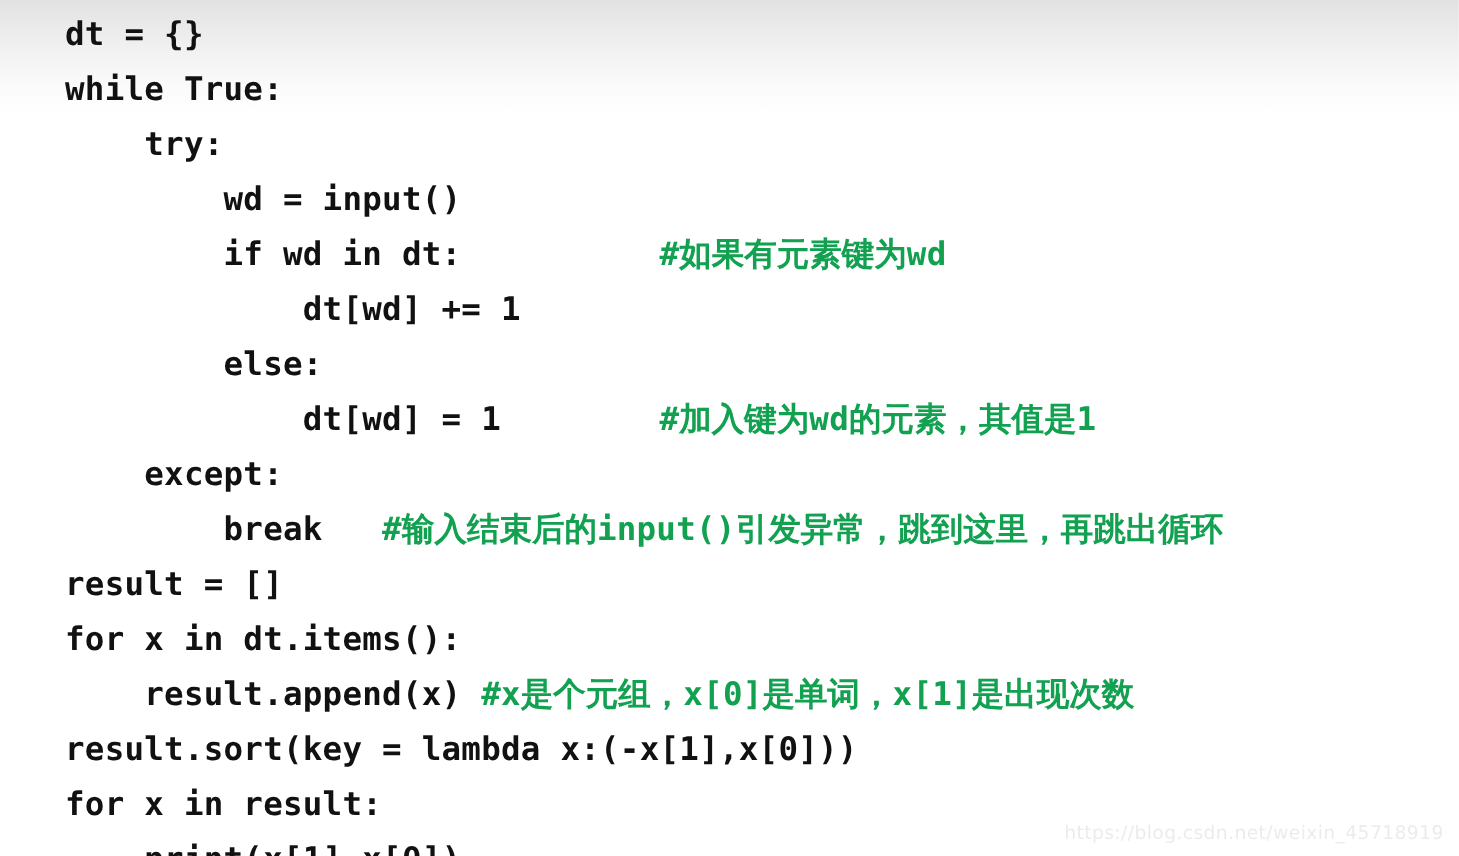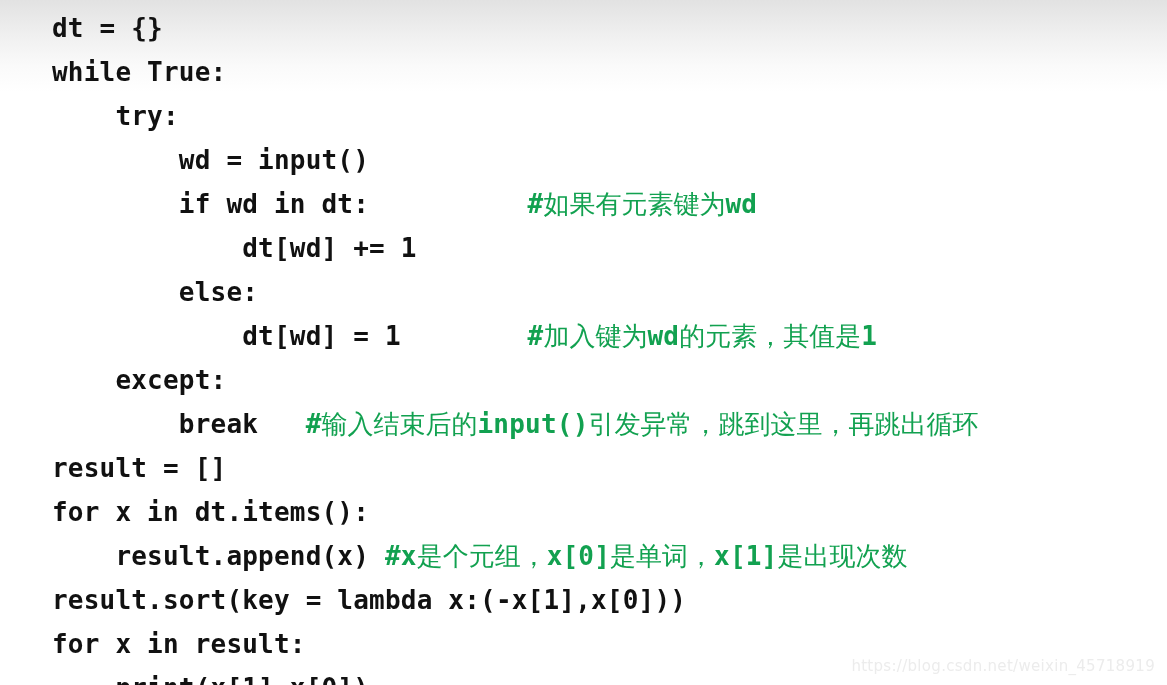--- a/index.html
+++ b/index.html
@@ -52,21 +52,21 @@
   .code-text {
     color: #111111;
     white-space: pre;
   }
   .comment {
     color: #12a150;
     white-space: pre;
   }
   .comment .cn {
     font-family: "DejaVu Sans", "Liberation Sans", sans-serif;
-    font-weight: 400;
+    font-weight: 700;
     letter-spacing: 0px;
   }
   #watermark {
     position: absolute;
     right: 12px;
     bottom: 10px;
     font-family: "DejaVu Sans", "Liberation Sans", sans-serif;
     font-size: 15px;
     font-weight: 400;
     color: #ececec;

